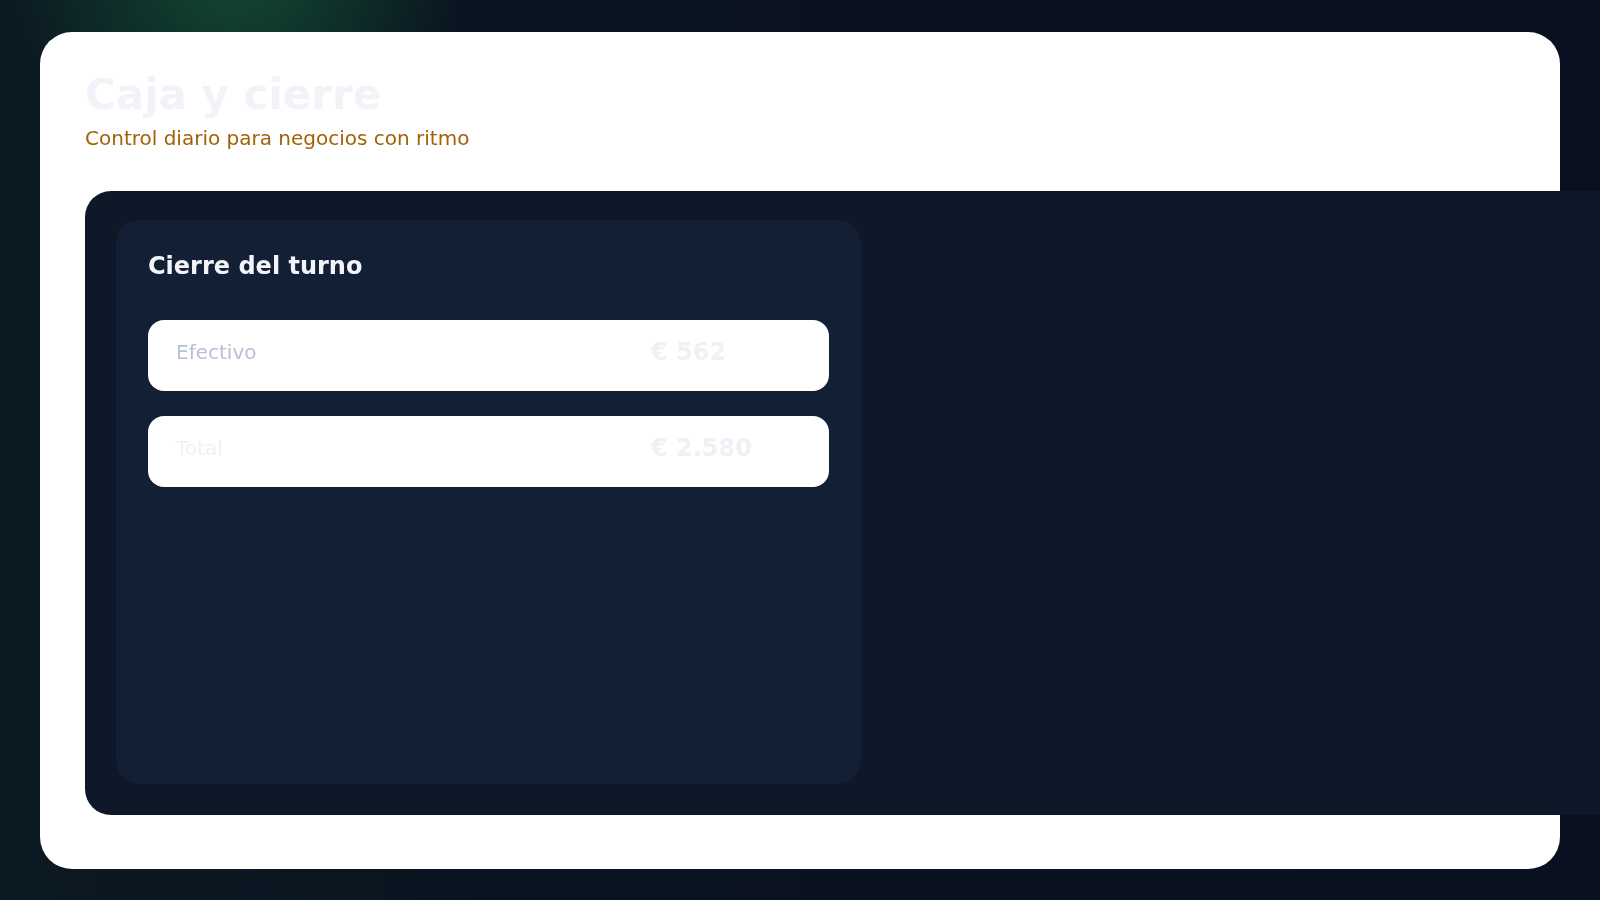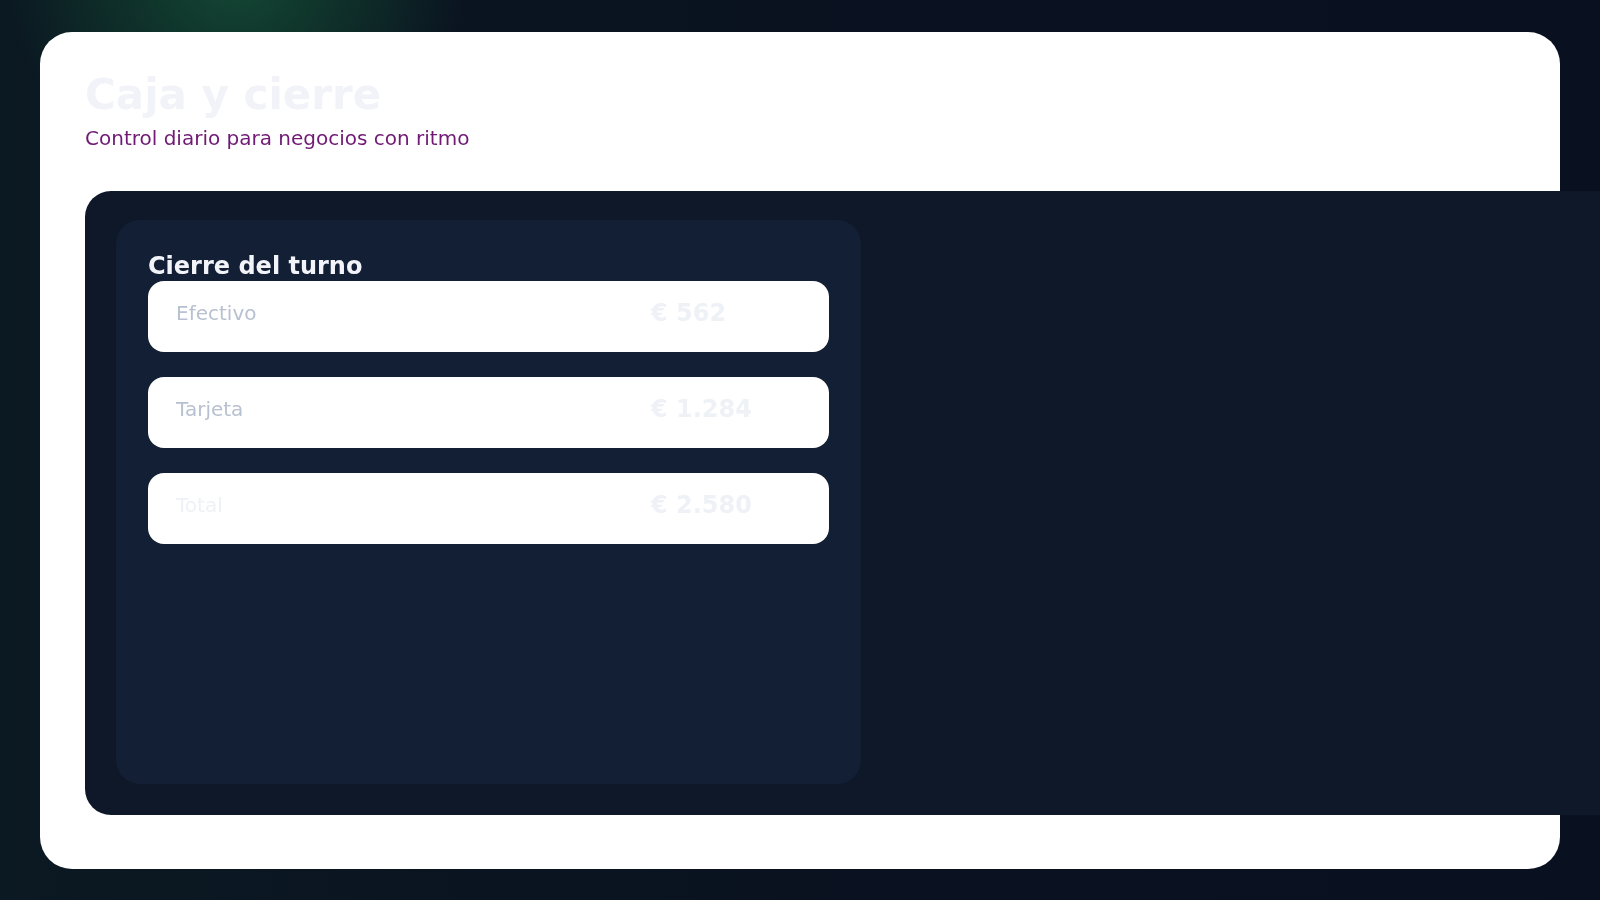--- a/index.html
+++ b/index.html
@@ -22,21 +22,21 @@
       font-size: 42px;
       font-weight: bold;
       line-height: 50px;
       color: #f1f3f8;
       letter-spacing: 0;
     }
     .page-subtitle {
       margin-top: 4px;
       font-size: 20px;
       line-height: 28px;
-      color: #701a75;
+      color: #a16207;
     }
     .board {
       margin-top: 39px;
       width: 1573px;
       height: 624px;
       background: #0e1828;
       border-radius: 26px;
       padding: 29px 31px 15px 31px;
       display: grid;
       grid-template-columns: 745px 593px;
@@ -48,20 +48,21 @@
       padding: 32px 32px;
       height: 564px;
     }
     .panel-heading {
       font-size: 24px;
       font-weight: bold;
       line-height: 29px;
       color: #f2f4f9;
     }
     .rows {
+      margin-top: 39px;
       display: flex;
       flex-direction: column;
       gap: 25px;
     }
     .row {
       height: 71px;
       background: #ffffff;
       border-radius: 16px;
       padding: 0 28px 8px 28px;
       display: grid;
@@ -113,24 +114,20 @@
   <section class="board">
 
     <div class="panel">
       <h2 class="panel-heading">Cierre del turno</h2>
       <div class="rows">
         <div class="row">
           <span class="row-label">Efectivo</span>
           <span class="row-value">€ 562</span>
         </div>
         <div class="row">
-          <span class="row-label">Tarjeta</span>
-          <span class="row-value">€ 1.284</span>
-        </div>
-        <div class="row">
           <span class="row-label faint">Total</span>
           <span class="row-value">€ 2.580</span>
         </div>
       </div>
     </div>
 
 
   </section>
 </main>
 

